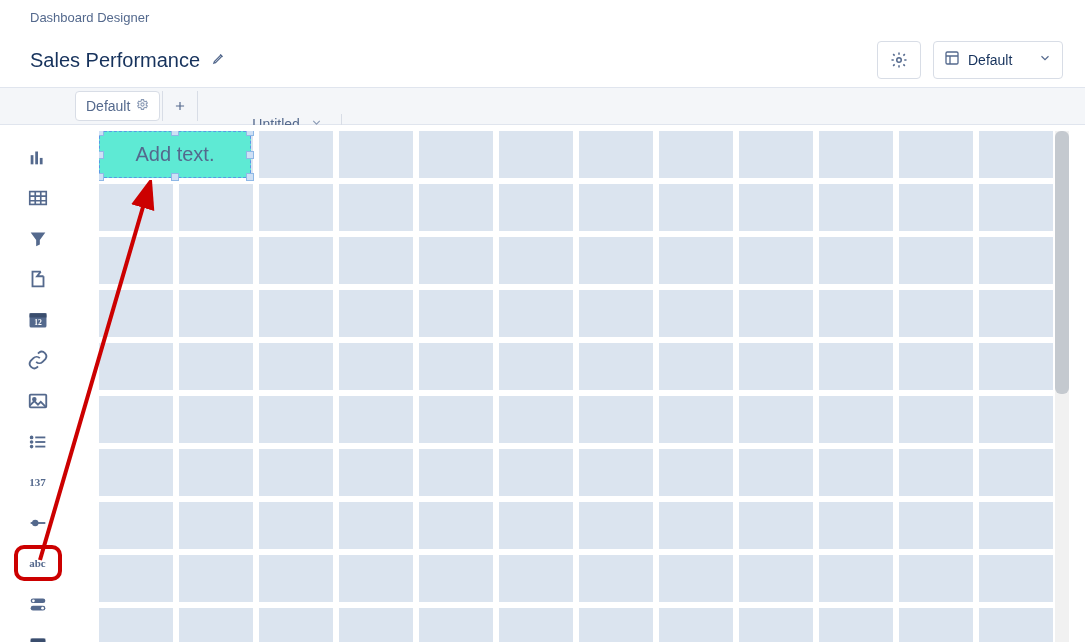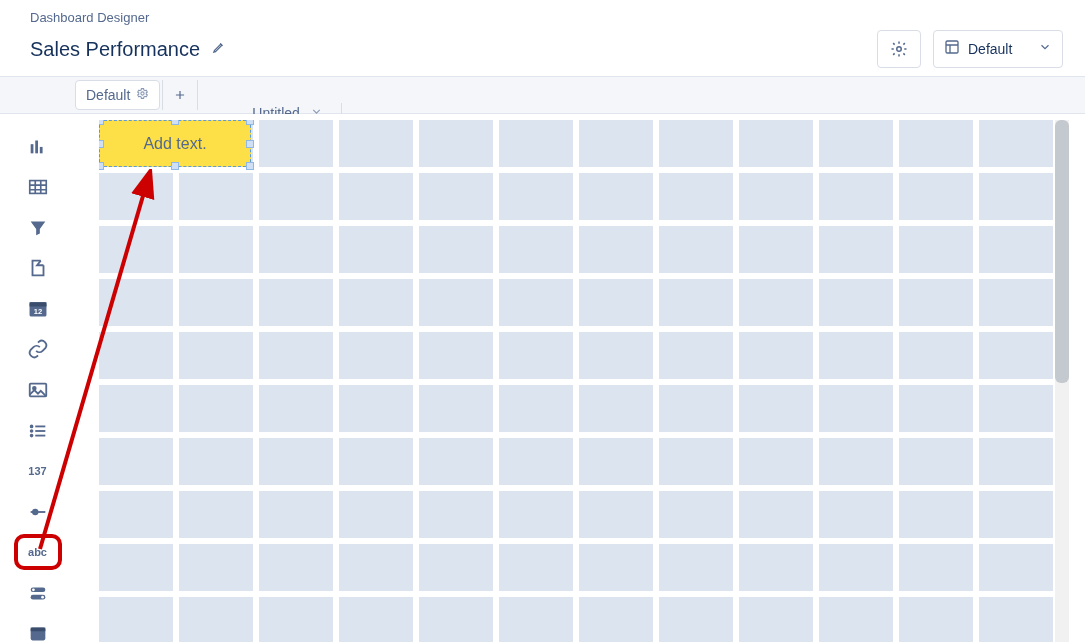--- a/index.html
+++ b/index.html
@@ -7,21 +7,21 @@
     font-family: -apple-system, BlinkMacSystemFont, "Segoe UI", Arial, sans-serif;
     background: #fff;
     width: 1085px;
     height: 642px;
     overflow: hidden;
     position: relative;
   }
 
   
   .header { padding: 10px 16px 0 30px; }
-  .breadcrumb { font-size: 13px; color: #54698d; margin-bottom: 5px; }
+  .breadcrumb { font-size: 13px; color: #54698d; margin-bottom: 16px; }
   .title-row { display: flex; align-items: center; justify-content: space-between; }
   .title-left { display: flex; align-items: center; gap: 12px; }
   .page-title { font-size: 20px; font-weight: 400; color: #16325c; }
   .title-right { display: flex; align-items: center; gap: 12px; margin-right: 6px; }
   .icon-btn {
     width: 44px; height: 38px; border: 1px solid #d8dde6; border-radius: 4px;
     display: inline-flex; align-items: center; justify-content: center;
     background: #fff; cursor: pointer;
   }
   .layout-select {
@@ -58,41 +58,41 @@
   
   .body-row { display: flex; height: calc(642px - 102px); }
 
   
   .sidebar {
     width: 75px; background:#fff; border-right:0; padding-top: 12px;
     display:flex; flex-direction:column; align-items:center; gap: 0;
   }
   .side-item {
     width: 44px; height: 44px; display:flex; align-items:center; justify-content:center;
-    cursor:pointer; color:#54698d; position:relative;
+    cursor:pointer; color:#54698d; position:relative;font-family:Liberation Serif, serif;
   }
   .side-item svg { width: 22px; height: 22px; }
   .side-text { font-size: 11px; font-weight:700; color:#54698d; }
   .side-highlight {
     position:absolute; width: 48px; height: 36px; border: 4px solid #cc0000;
     border-radius: 10px; pointer-events:none;
   }
 
   
   .canvas-wrap { flex:1; position:relative; background:#fff; padding: 6px 0 0 24px; }
   .canvas {
     position:relative; width: 970px; height: 525px; overflow:auto;
   }
   .grid { display:grid; grid-template-columns: repeat(12, 74px); gap: 6px; padding-right: 6px;}
   .cell { height: 47px; background:#dbe4ef; }
   .text-widget {
     position:absolute; top: 0; left: 0; width: 152px; height: 47px;
-    border: 1px dashed #5a99e6; background:#fde047;
+    border: 1px dashed #5a99e6; background:#5eead4;
     display:flex; align-items:center; justify-content:center;
-    color:#54698d; font-size:16px;
+    color:#54698d; font-size:20px;
   }
   .handle {
     position:absolute; width: 8px; height: 8px; background:#cfe0f5; border:1px solid #8fb8e6;
   }
   .h-tl{top:-4px;left:-4px;} .h-tr{top:-4px;right:-4px;}
   .h-bl{bottom:-4px;left:-4px;} .h-br{bottom:-4px;right:-4px;}
   .h-t{top:-4px;left:50%;margin-left:-4px;} .h-b{bottom:-4px;left:50%;margin-left:-4px;}
   .h-l{top:50%;left:-4px;margin-top:-4px;} .h-r{top:50%;right:-4px;margin-top:-4px;}
 
   .scrollbar-fake {

